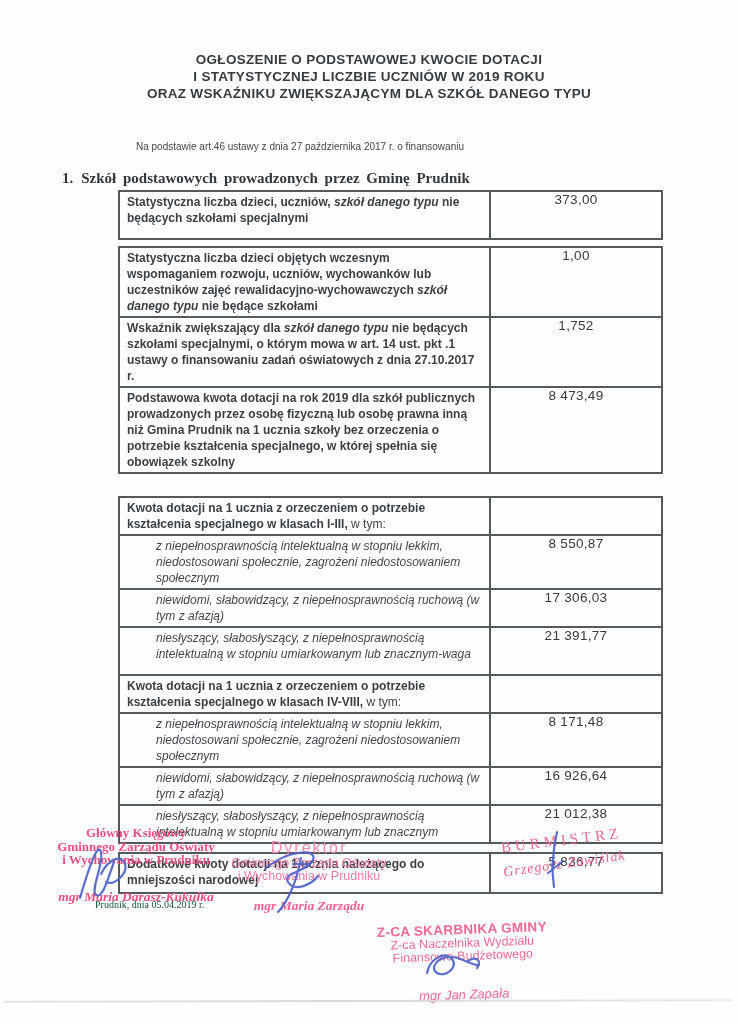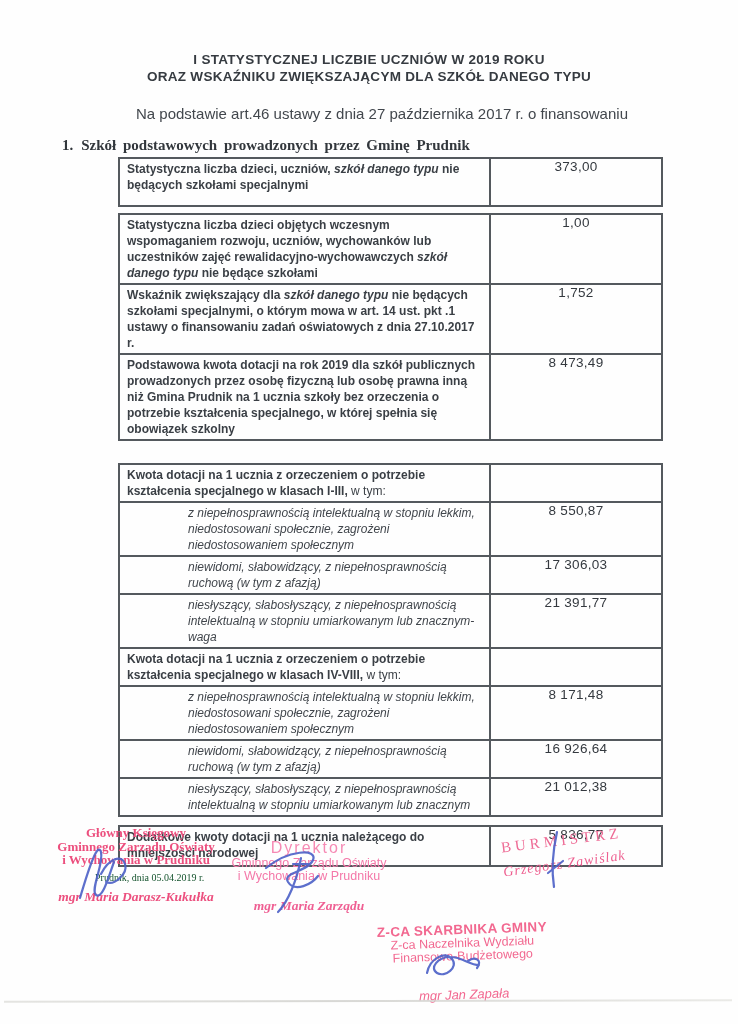--- a/index.html
+++ b/index.html
@@ -5,34 +5,34 @@
   * { margin:0; padding:0; box-sizing:border-box; }
   html,body { background:#ffffff; }
   .page {
     position:relative; width:738px; height:1024px; background:#fefefe;
     font-family:"Liberation Sans", sans-serif; color:#383d43; overflow:hidden;
   }
   
   .title-block { padding-top:51px; text-align:center; font-weight:bold;
     font-size:13.5px; line-height:17px; letter-spacing:0.3px; color:#363b41; }
   
-  .intro { margin:20px 56px 0 60px; font-size:15px; line-height:17px; color:#42474d; }
+  .intro { margin:36px 56px 0 60px; font-size:10px; line-height:17px; color:#42474d; }
   .intro .l1 { text-indent:76px; }
   
   .section-head { margin:15px 0 3px 62px; font-family:"Liberation Serif", serif;
     font-weight:bold; font-size:15px; color:#32373c; word-spacing:3px; }
   .section-head .num { margin-right:8px; }
   
   table.doc { margin-left:118px; width:545px; border-collapse:collapse; table-layout:fixed; }
   table.doc td { border:2px solid #54595e; vertical-align:top; }
   td.lbl { padding:2px 8px 2px 7px; font-size:12px; font-weight:bold; line-height:16px; color:#3a3f45; }
   td.lbl i { font-weight:bold; }
   td.val { width:172px; text-align:center; vertical-align:middle; font-weight:normal;
     font-size:13.5px; color:#34393f; letter-spacing:0.3px;margin-top:20px; }
-  td.sub { padding-left:68px; font-weight:normal; font-style:italic; color:#41464c; }
+  td.sub { padding-left:36px; font-weight:normal; font-style:italic; color:#41464c; }
   td.hdr span.norm { font-weight:normal; }
   .gap6 { height:6px; } .gap22 { height:22px; } .gap8 { height:8px; }
   
   .date-line { margin:5px 0 0 95px; font-family:"Liberation Serif", serif;
     font-size:10px; color:#14532d; }
   
   .stamp { position:absolute; text-align:center; }
   .stamp-accountant { left:14px; top:826px; width:244px;
     font-family:"Liberation Serif", serif; font-weight:bold; font-size:13px;
     line-height:13.5px; color:#ec4f7e; }
@@ -56,20 +56,21 @@
   .scanline { position:absolute; left:4px; top:1000px; width:728px; height:2px;
     background:linear-gradient(to right,#dcdcd8,#cbcbc7 45%,#e3e3df); opacity:0.75;
     transform:rotate(-0.12deg); }
 </style>
 </head>
 <body>
 
 <div class="page">
 
   <div class="title-block">
+    <div>OGŁOSZENIE O PODSTAWOWEJ KWOCIE DOTACJI</div>
     <div>I STATYSTYCZNEJ LICZBIE UCZNIÓW W 2019 ROKU</div>
     <div>ORAZ WSKAŹNIKU ZWIĘKSZAJĄCYM  DLA SZKÓŁ DANEGO TYPU</div>
   </div>
 
   <div class="intro">
     <div class="l1">Na podstawie art.46 ustawy z dnia 27 października 2017 r. o finansowaniu</div>
   </div>
 
   <div class="section-head">
     <span class="num">1.</span><span>Szkół podstawowych prowadzonych przez Gminę Prudnik</span>

